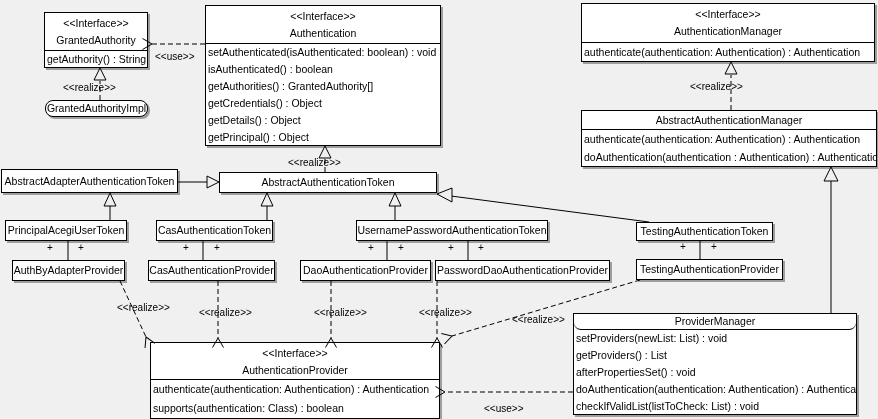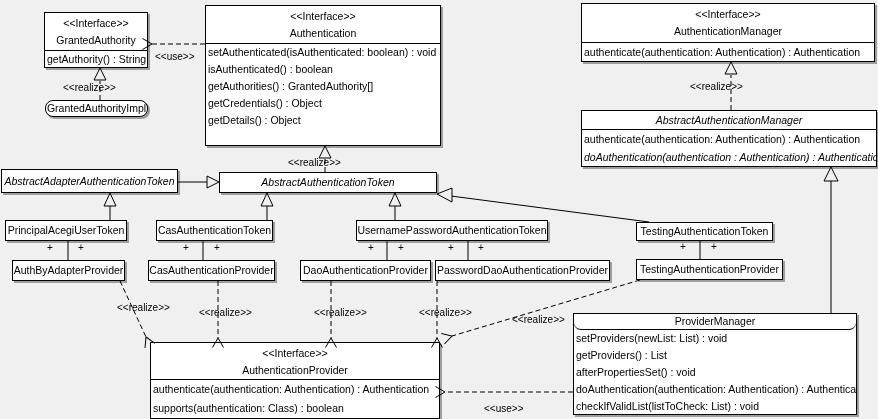--- a/index.html
+++ b/index.html
@@ -14,21 +14,21 @@
   }
   .hdr{text-align:center;border-bottom:1px solid #000;overflow:hidden;}
   .hdr .stereo{height:19px;line-height:21px;white-space:nowrap;}
   .hdr .title{height:18px;line-height:16px;white-space:nowrap;}
   .hdr1{display:flex;align-items:center;justify-content:center;
         border-bottom:1px solid #000;white-space:nowrap;overflow:hidden;}
   .methods{overflow:hidden;}
   .m{height:17px;line-height:17px;padding:0 2px;white-space:nowrap;overflow:hidden;}
   .single{display:flex;align-items:center;justify-content:center;
           white-space:nowrap;overflow:hidden;}
-  .it{font-style:italic;}
+  .it{}
   .lbl{position:absolute;font-size:10px;line-height:11px;white-space:nowrap;}
   svg.wires{position:absolute;left:0;top:0;pointer-events:none;}
 
   
   #b-ga   {left:44px; top:12px; width:104px;height:56px;}
   #b-ga .hdr{height:37px;}
   #b-gai  {left:45px; top:100px;width:103px;height:17px;border-radius:8px;}
   #b-auth {left:205px;top:5px;  width:236px;height:141px;}
   #b-auth .hdr{height:37px;}
   #b-am   {left:581px;top:3px;  width:294px;height:59px;}
@@ -96,20 +96,21 @@
     <div class="hdr">
       <div class="stereo">&lt;&lt;Interface&gt;&gt;</div>
       <div class="title">Authentication</div>
     </div>
     <div class="methods">
       <div class="m">setAuthenticated(isAuthenticated: boolean) : void</div>
       <div class="m">isAuthenticated() : boolean</div>
       <div class="m">getAuthorities() : GrantedAuthority[]</div>
       <div class="m">getCredentials() : Object</div>
       <div class="m">getDetails() : Object</div>
+      <div class="m">getPrincipal() : Object</div>
     </div>
   </div>
 
   <div class="box" id="b-am">
     <div class="hdr">
       <div class="stereo">&lt;&lt;Interface&gt;&gt;</div>
       <div class="title">AuthenticationManager</div>
     </div>
     <div class="methods">
       <div class="m">authenticate(authentication: Authentication) : Authentication</div>

